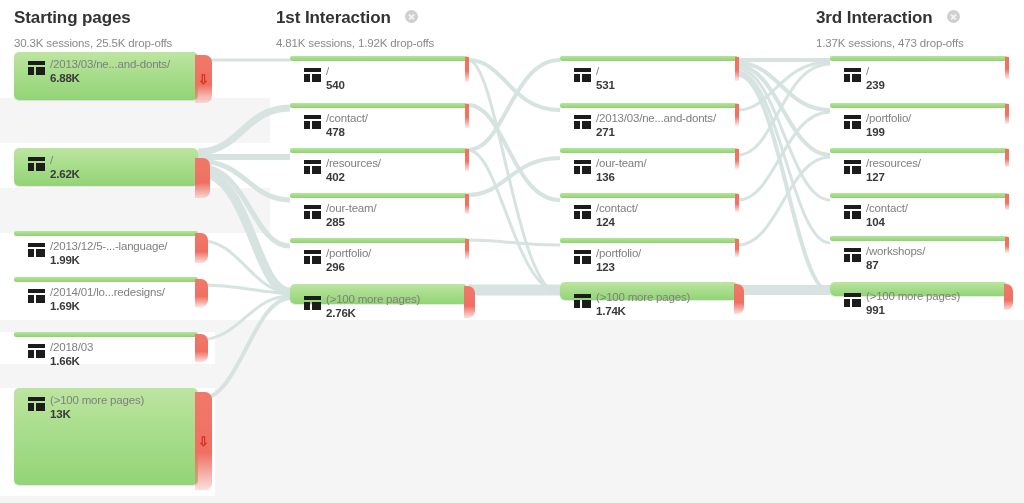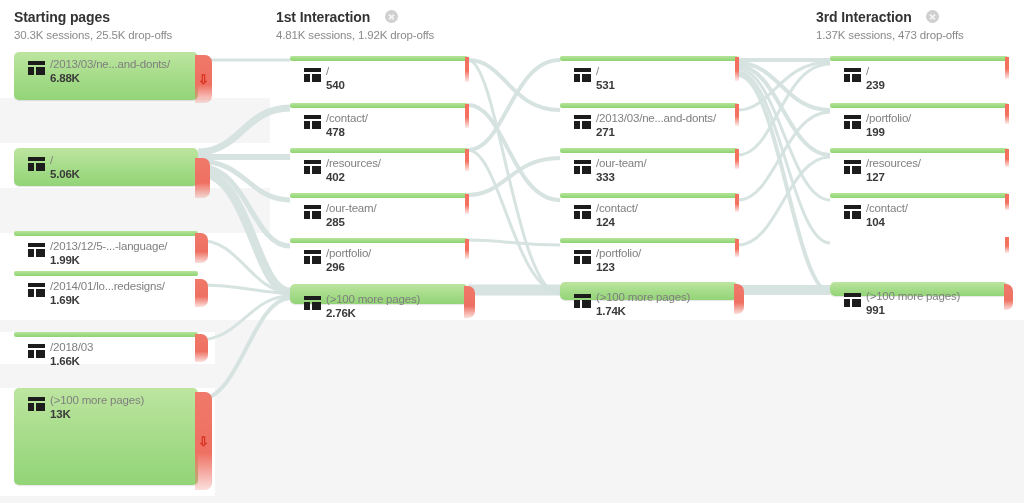--- a/index.html
+++ b/index.html
@@ -18,27 +18,27 @@
 
   
   .header-strip {
     position: absolute; left: 0; top: 0;
     width: 1024px; height: 44px;
     background: #ffffff;
     z-index: 6;
   }
   .col-header { position: absolute; top: 8px; }
   .col-title {
-    font-size: 14px; font-weight: bold; color: #333333;
+    font-size: 17px; font-weight: bold; color: #333333;
     letter-spacing: -0.1px; line-height: 13px;
     display: inline-block; vertical-align: middle;
   }
   .col-sub {
     font-size: 11.5px; color: #8a8a8a; line-height: 14px;
-    margin-top: 2px; letter-spacing: -0.15px; white-space: nowrap;
+    margin-top: 10px; letter-spacing: -0.15px; white-space: nowrap;
   }
   .close-icon {
     display: inline-block; vertical-align: middle;
     width: 13px; height: 13px; border-radius: 50%;
     background: #cfcfcf; margin-left: 10px; position: relative; top: -1px;
   }
   .close-icon::before, .close-icon::after {
     content: ""; position: absolute; left: 3px; top: 6px;
     width: 7px; height: 1.6px; background: #f2f2f2;
   }
@@ -193,40 +193,40 @@
 
   <div class="node" style="left:14px; top:148px; width:184px; height:38px;">
     <div class="block"></div>
     <div class="page-icon">
         <div class="bar-top"></div>
         <div class="bl"></div>
         <div class="br"></div>
       </div>
     <div class="lbl">
       <span class="path-txt">/</span>
-      <span class="val-txt">5.06K</span>
+      <span class="val-txt">2.62K</span>
     </div>
   </div>
   <div class="dropoff" style="left:195px; top:158px; width:15px; height:40px;"></div>
 
   <div class="node thin" style="left:14px; top:231px; width:184px; height:36px;">
     <div class="block"></div>
     <div class="page-icon">
         <div class="bar-top"></div>
         <div class="bl"></div>
         <div class="br"></div>
       </div>
     <div class="lbl">
       <span class="path-txt">/2013/12/5-...-language/</span>
       <span class="val-txt">1.99K</span>
     </div>
   </div>
   <div class="dropoff" style="left:195px; top:233px; width:13px; height:30px;"></div>
 
-  <div class="node thin" style="left:14px; top:271px; width:184px; height:36px;">
+  <div class="node thin" style="left:14px; top:277px; width:184px; height:36px;">
     <div class="block"></div>
     <div class="page-icon">
         <div class="bar-top"></div>
         <div class="bl"></div>
         <div class="br"></div>
       </div>
     <div class="lbl">
       <span class="path-txt">/2014/01/lo...redesigns/</span>
       <span class="val-txt">1.69K</span>
     </div>
@@ -377,21 +377,21 @@
 
   <div class="node thin" style="left:560px; top:148px; width:178px; height:38px;">
     <div class="block"></div>
     <div class="page-icon">
         <div class="bar-top"></div>
         <div class="bl"></div>
         <div class="br"></div>
       </div>
     <div class="lbl">
       <span class="path-txt">/our-team/</span>
-      <span class="val-txt">333</span>
+      <span class="val-txt">136</span>
     </div>
   </div>
   <div class="dropoff slim" style="left:735px; top:149px; width:4px; height:20px;"></div>
 
   <div class="node thin" style="left:560px; top:193px; width:178px; height:38px;">
     <div class="block"></div>
     <div class="page-icon">
         <div class="bar-top"></div>
         <div class="bl"></div>
         <div class="br"></div>
@@ -480,20 +480,32 @@
         <div class="bl"></div>
         <div class="br"></div>
       </div>
     <div class="lbl">
       <span class="path-txt">/contact/</span>
       <span class="val-txt">104</span>
     </div>
   </div>
   <div class="dropoff slim" style="left:1005px; top:194px; width:4px; height:16px;"></div>
 
+  <div class="node thin" style="left:830px; top:236px; width:178px; height:38px;">
+    <div class="block"></div>
+    <div class="page-icon">
+        <div class="bar-top"></div>
+        <div class="bl"></div>
+        <div class="br"></div>
+      </div>
+    <div class="lbl">
+      <span class="path-txt">/workshops/</span>
+      <span class="val-txt">87</span>
+    </div>
+  </div>
   <div class="dropoff slim" style="left:1005px; top:237px; width:4px; height:16px;"></div>
 
   <div class="node" style="left:830px; top:282px; width:178px; height:14px;">
     <div class="block"></div>
     <div class="page-icon" style="top:11px;">
         <div class="bar-top"></div>
         <div class="bl"></div>
         <div class="br"></div>
       </div>
     <div class="lbl" style="top:8px;">

